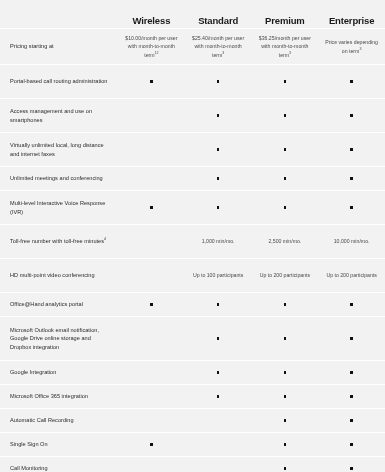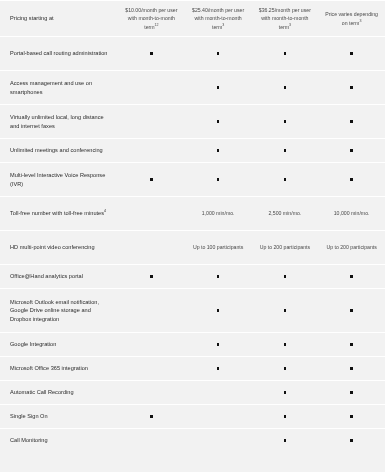--- a/index.html
+++ b/index.html
@@ -95,20 +95,27 @@
     font-size: 3.6px;
     vertical-align: super;
     line-height: 0;
   }
 </style>
 </head>
 <body>
 
 <div class="comparison-table">
 
+  <div class="header-row">
+    <div class="header-label-cell"></div>
+    <div class="header-plan-cell">Wireless</div>
+    <div class="header-plan-cell">Standard</div>
+    <div class="header-plan-cell">Premium</div>
+    <div class="header-plan-cell">Enterprise</div>
+  </div>
 
   <div id="rows-container">
       <div class="row pricing-row">
         <div class="feature-cell">Pricing starting at</div>
         <div class="value-cell">
           <span class="txt">$10.00/month per user with month-to-month term<sup>1</sup><sup>2</sup></span>
         </div>
         <div class="value-cell">
           <span class="txt">$25.40/month per user with month-to-month term<sup>3</sup></span>
         </div>

